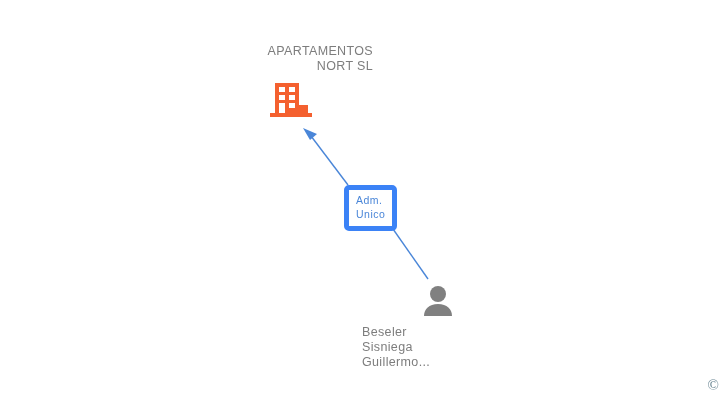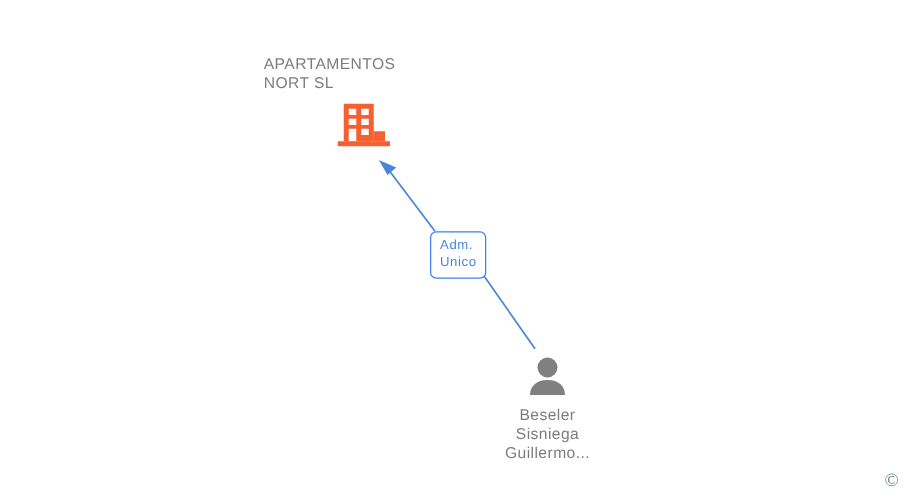--- a/index.html
+++ b/index.html
@@ -33,21 +33,21 @@
     height: 400px;
     pointer-events: none;
   }
 
   
   #company-node {
     position: absolute;
     left: 211px;
     top: 44px;
     width: 162px;
-    text-align: left;
+    text-align: right;
   }
   #company-name {
     font-size: 12.5px;
     line-height: 15px;
     color: #7d7d7d;
     letter-spacing: 0.35px;
     white-space: pre-line;
   }
   #company-icon-wrap {
     margin-top: 7px;
@@ -57,39 +57,39 @@
     justify-content: center;
   }
 
   
   #relation-label {
     position: absolute;
     left: 344px;
     top: 185px;
     min-width: 43px;
     padding: 4px 7px 5px 7px;
-    border: 1px solid #3b82f6;
+    border: 5px solid #3b82f6;
     border-radius: 5px;
     background: #ffffff;
     color: #4a86d8;
     font-size: 10.5px;
     line-height: 13.5px;
     letter-spacing: 0.5px;
     text-align: left;
     white-space: pre-line;
     box-sizing: border-box;
   }
 
   
   #person-node {
     position: absolute;
     left: 362px;
     top: 284px;
     width: 152px;
-    text-align: center;
+    text-align: left;
   }
   #person-icon-wrap {
     height: 33px;
     display: flex;
     align-items: flex-end;
     justify-content: center;
   }
   #person-name {
     margin-top: 8px;
     font-size: 12.5px;

